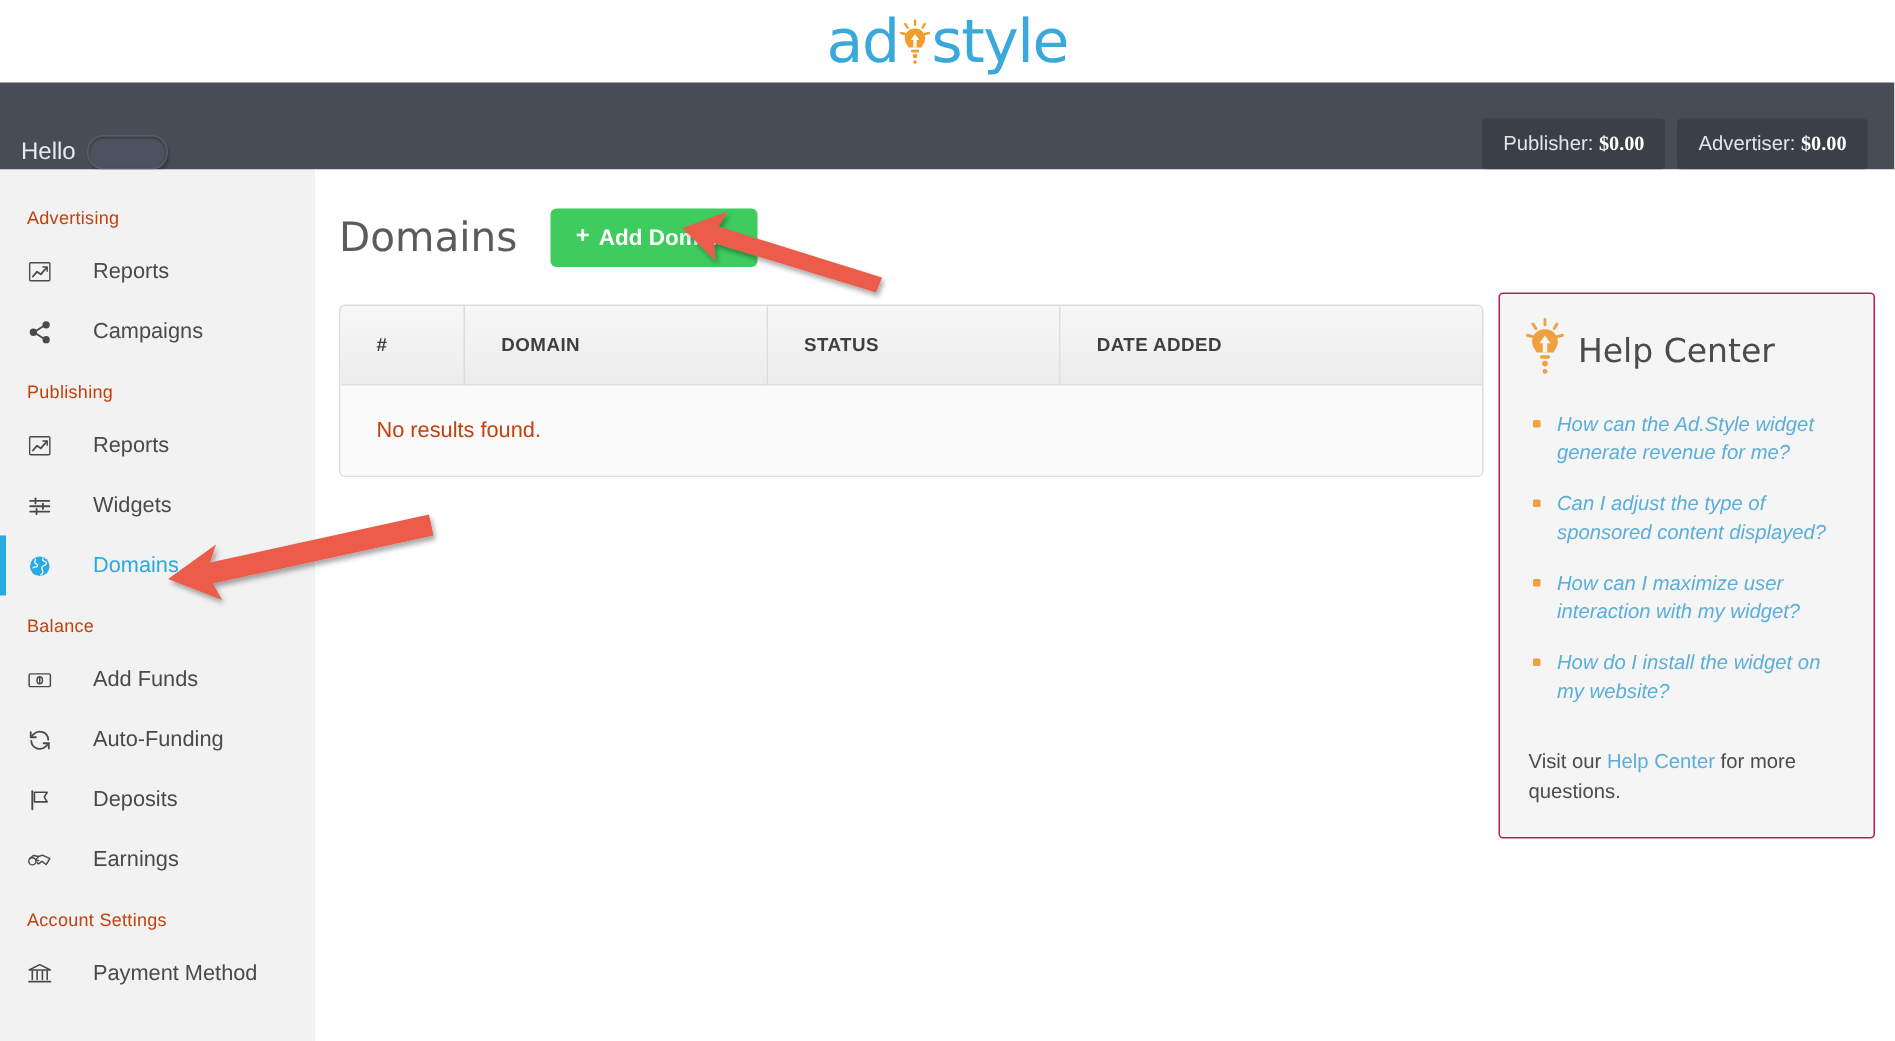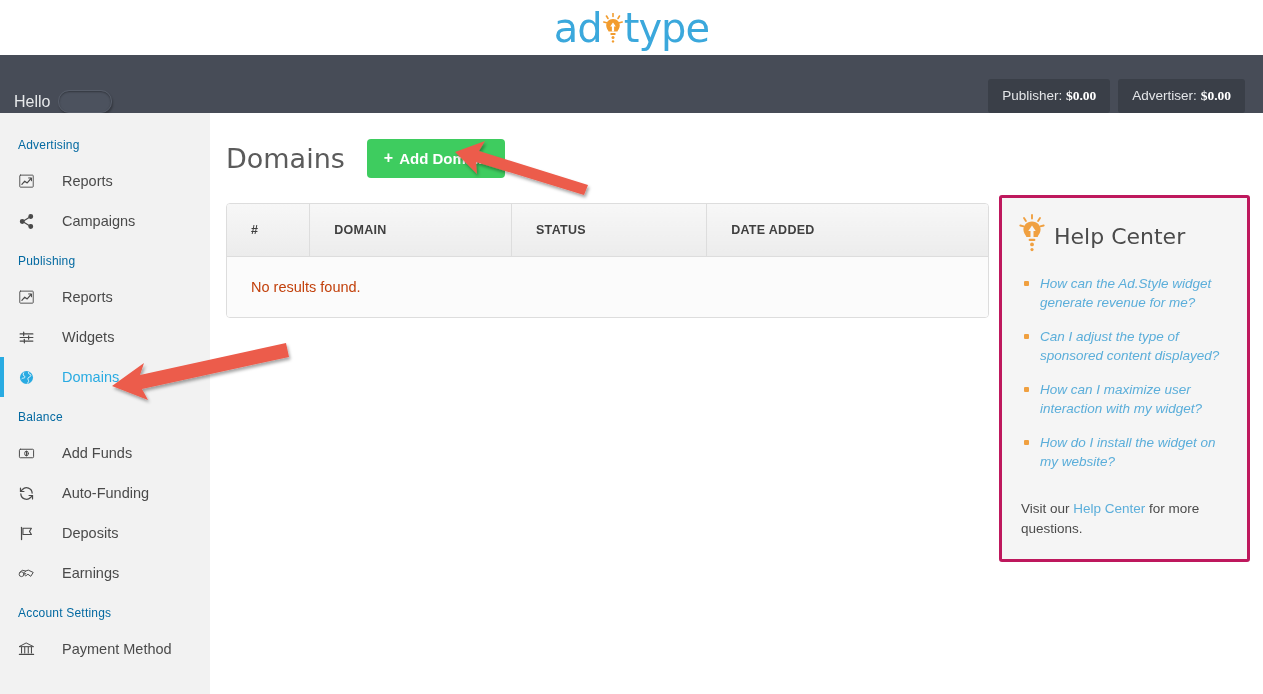--- a/index.html
+++ b/index.html
@@ -67,21 +67,21 @@
 
   
   .sidebar {
     width: 210px; min-width: 210px;
     background: #F2F2F2;
     padding-top: 12px;
     position: relative;
   }
   .side-group {
     font-size: 12px;
-    color: #0369a1;
+    color: #c2410c;
     padding: 13px 0 9px 18px;
     letter-spacing: .2px;
   }
   .side-item {
     display: flex; align-items: center;
     height: 40px;
     padding-left: 18px;
     color: #4a4a4a;
     font-size: 14.5px;
     cursor: pointer;
@@ -155,21 +155,21 @@
     padding: 22px 0 22px 24px;
     font-size: 14.5px;
     color: #c2410c;
     background: #fbfbfb;
   }
 
   
   .help {
     width: 251px; min-width: 251px;
     background: #F5F5F5;
-    border: 3px solid #be185d;
+    border: 1px solid #be185d;
     border-radius: 3px;
     margin-top: 60px;
     padding: 16px 17px 20px 17px;
     align-self: flex-start;
   }
   .help-head { display: flex; align-items: center; gap: 9px; }
   .help-title {
     font-size: 22px; color: #4b4b4b; font-weight: 400;
     font-family: "DejaVu Sans", sans-serif;
   }
@@ -221,21 +221,21 @@
           <line x1="0.8" y1="9" x2="3.6" y2="9.8"></line>
           <line x1="19.2" y1="9" x2="16.4" y2="9.8"></line>
         </g>
         <path d="M10 6 C5.6 6 3.2 9.4 3.2 12.6 C3.2 15.4 5 16.8 5.6 18.6 L14.4 18.6 C15 16.8 16.8 15.4 16.8 12.6 C16.8 9.4 14.4 6 10 6 Z" fill="#F29C2E"></path>
         <path d="M10 9.6 L7.2 13.6 L8.9 13.6 L8.9 18.6 L11.1 18.6 L11.1 13.6 L12.8 13.6 Z" fill="#ffffff"></path>
         <rect x="7.3" y="20.1" width="5.4" height="1.9" rx="0.9" fill="#F29C2E"></rect>
         <circle cx="10" cy="24.4" r="1.5" fill="#F29C2E"></circle>
         <circle cx="10" cy="28.4" r="1.2" fill="#F29C2E"></circle>
       </svg>
     </span>
-    <span class="logo-text">type</span>
+    <span class="logo-text">style</span>
   </div>
 </div>
 
 <div class="topbar">
   <div class="hello-wrap">
     <span class="hello-text">Hello</span>
     <span class="hello-redact"></span>
   </div>
   <div class="balances">
     <div class="bal-badge">

